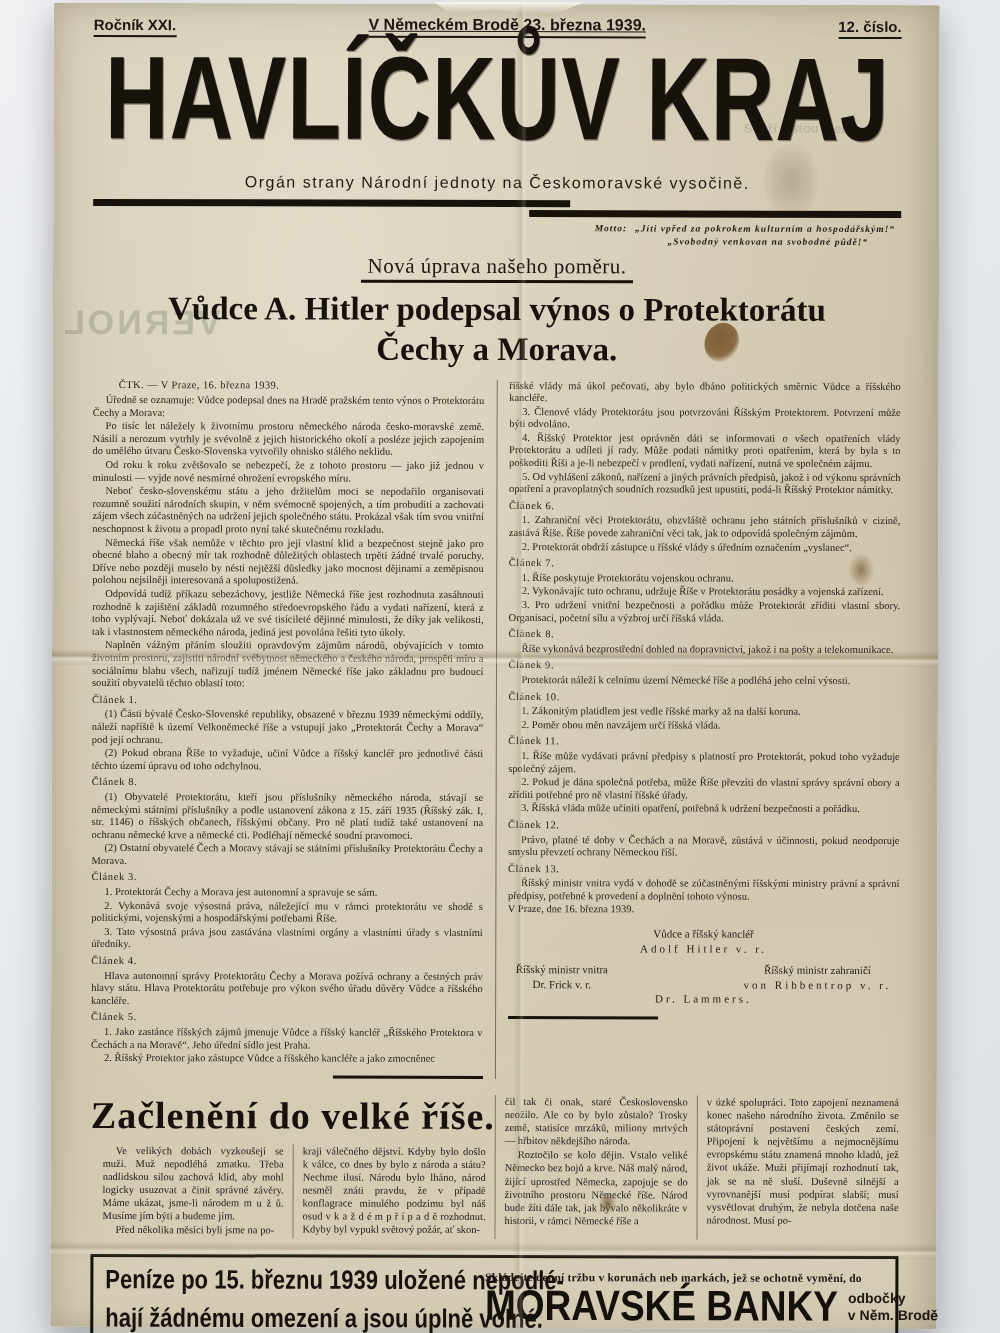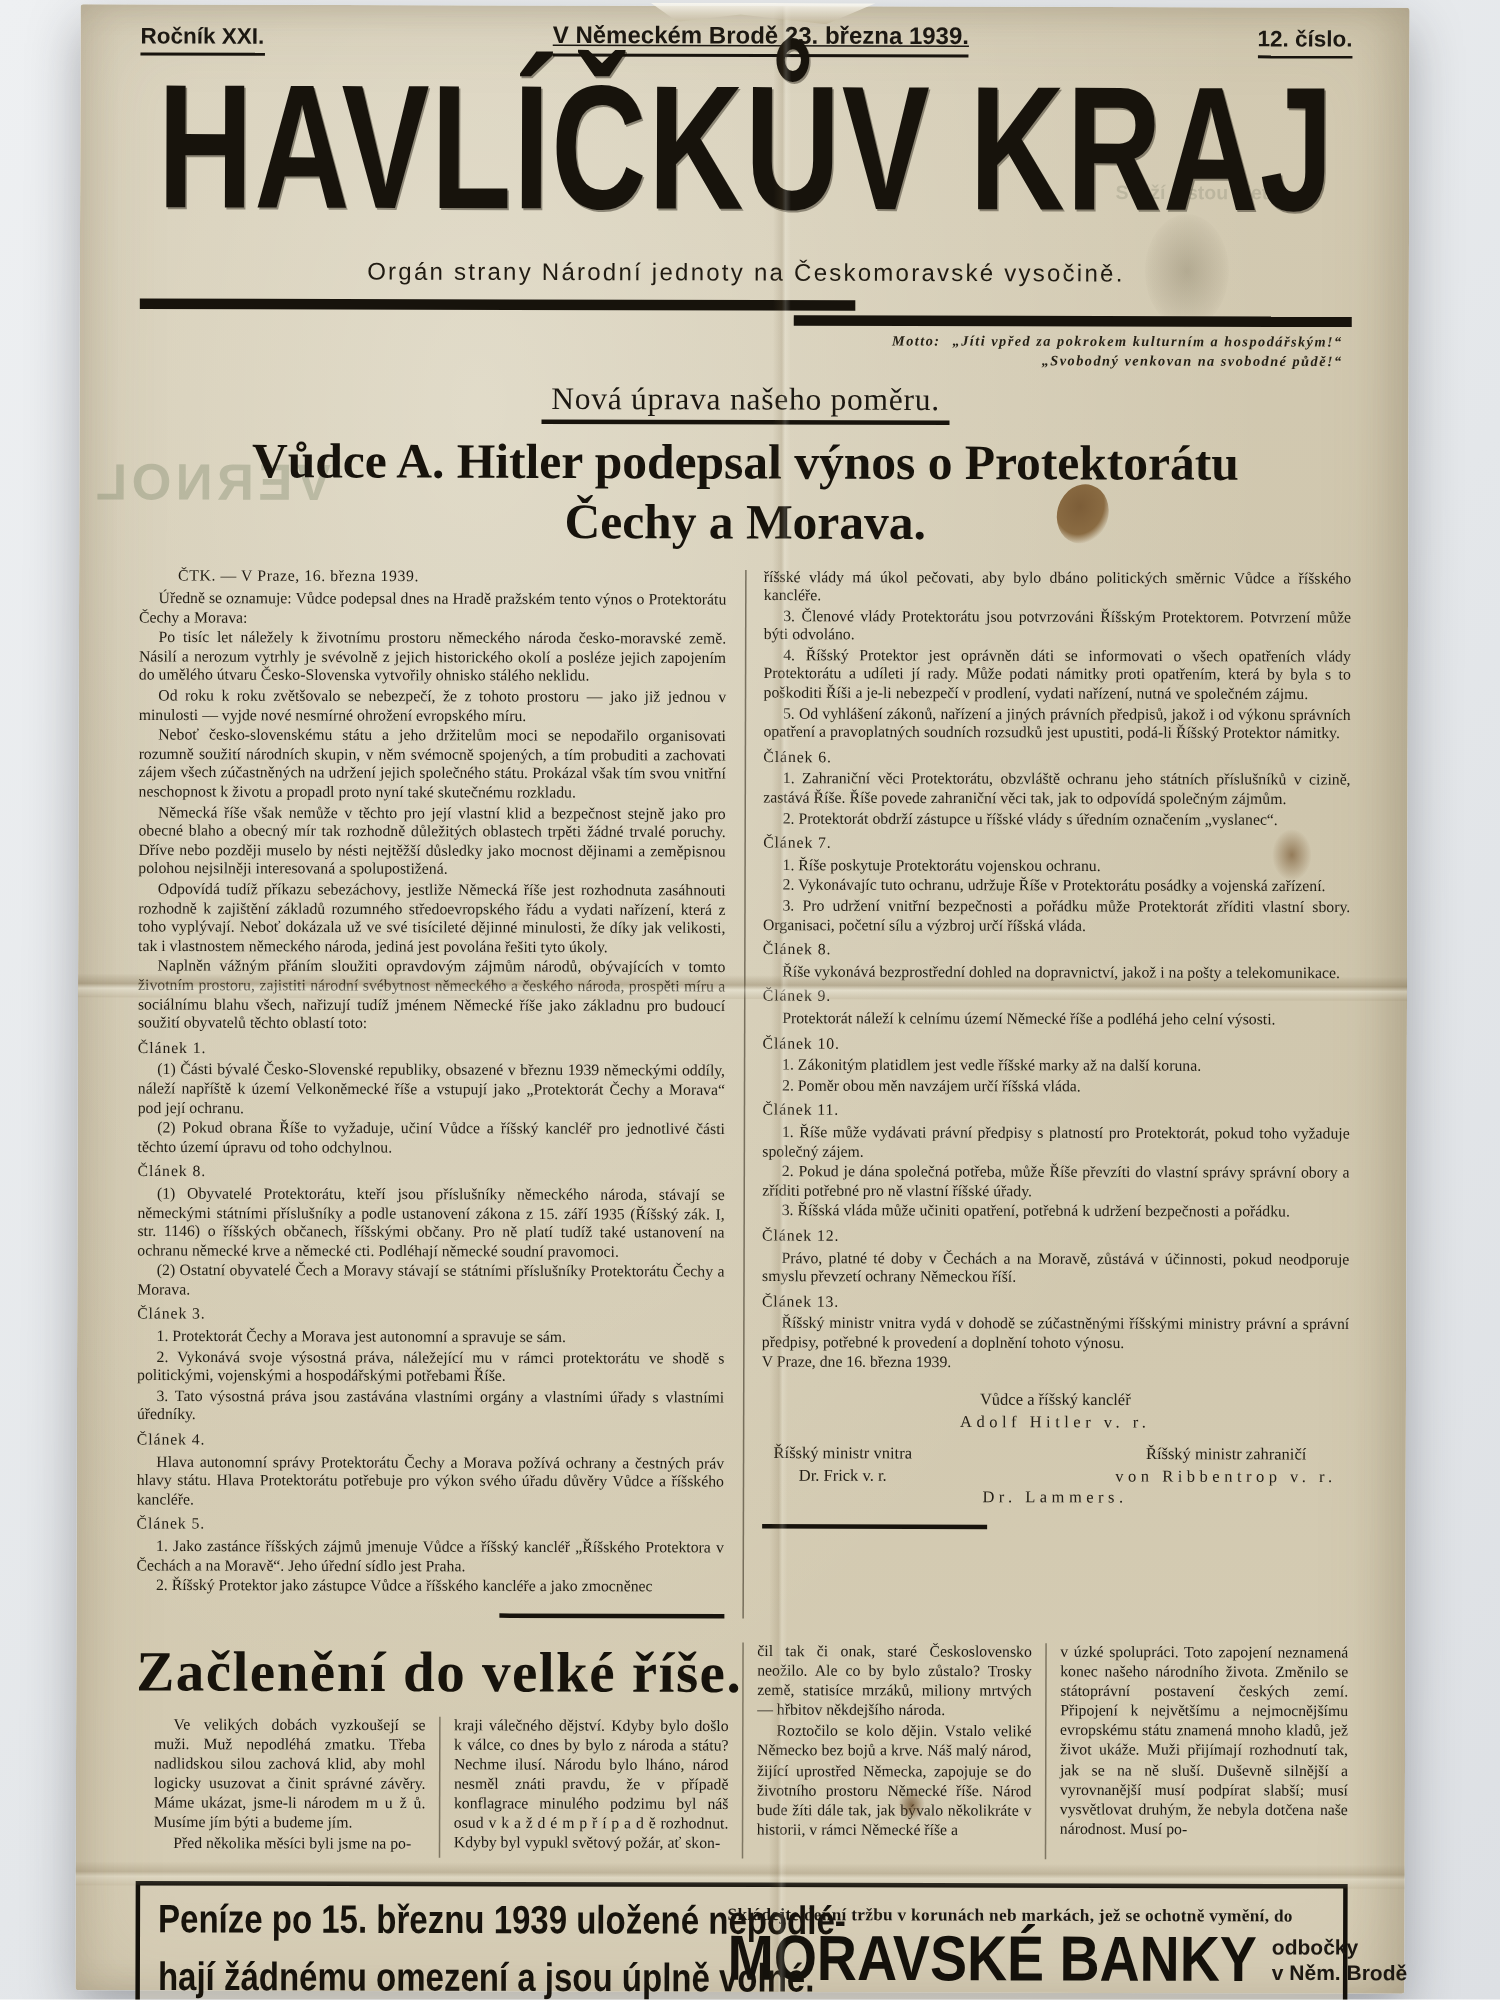--- a/index.html
+++ b/index.html
@@ -39,21 +39,21 @@
     margin:0;font-family:"Liberation Sans","DejaVu Sans",sans-serif;font-weight:900;
     font-size:88px;letter-spacing:1px;line-height:1.0;color:#17130c;
     transform:scaleY(1.34);transform-origin:top center;white-space:nowrap;
     text-shadow:1px 1px 0 rgba(20,15,5,.4);
   }
   .subtitle{margin-top:46px;text-align:center;font-family:"Liberation Sans","DejaVu Sans",sans-serif;
     font-size:16px;letter-spacing:1.5px;color:#201b12;}
   .rules{position:relative;height:52px;margin-top:8px;}
   .rule-a{position:absolute;left:0;top:0;width:59%;height:7px;background:#17130c;}
   .rule-b{position:absolute;left:54%;right:0;top:10px;height:7px;background:#17130c;}
-  .motto{position:absolute;right:6px;top:22px;text-align:right;font-size:9.5px;font-weight:700;
+  .motto{position:absolute;right:6px;top:22px;text-align:center;font-size:9.5px;font-weight:700;
     font-style:italic;letter-spacing:1px;color:#252015;line-height:1.35;margin-left:18px;}
   .motto .lbl{display:inline-block;margin-right:8px;}
   
   .kicker{text-align:center;font-size:21px;letter-spacing:.5px;margin-top:2px;}
   .kicker span{border-bottom:3.5px solid #17130c;padding:0 6px 2px;}
   .headline{text-align:center;font-weight:700;font-size:33px;line-height:1.22;margin-top:10px;color:#17130c;}
   
   .decree{display:flex;gap:0;margin-top:10px;}
   .dcol{width:50%;font-size:10.5px;line-height:1.2;text-align:justify;color:#211c13;}
   .dcol1{padding-right:12px;}
@@ -67,21 +67,21 @@
   .end-rule.l{margin:10px auto 0 0;}
   
   .sigs{margin-top:10px;font-size:11px;text-align:center;line-height:1.35;}
   .sigs .name{letter-spacing:3px;}
   .sig-row{display:flex;justify-content:space-between;margin-top:6px;padding:0 8px;}
   .sig-row div{text-align:center;}
   
   .art2{display:grid;grid-template-columns:repeat(4,1fr);grid-template-rows:auto auto;
     column-gap:0;margin-top:16px;font-size:10.5px;line-height:1.25;text-align:justify;}
   .art2-title{grid-column:1/3;grid-row:1;font-weight:700;font-size:38px;line-height:1.05;
-    padding:2px 0 8px;text-align:center;letter-spacing:1px;color:#17130c;}
+    padding:2px 0 8px;text-align:right;letter-spacing:1px;color:#17130c;}
   .acol{padding:0 9px;}
   .acolA{grid-column:1;grid-row:2;padding-left:0;margin-left:12px;}
   .acolB{grid-column:2;grid-row:2;border-left:1px solid rgba(40,32,18,.5);}
   .acolC{grid-column:3;grid-row:1/3;border-left:1px solid rgba(40,32,18,.5);}
   .acolD{grid-column:4;grid-row:1/3;border-left:1px solid rgba(40,32,18,.5);padding-right:0;}
   
   .ad{margin-top:16px;border:3.5px solid #14110b;background:rgba(215,206,184,.45);
     display:flex;align-items:center;gap:14px;padding:10px 12px 12px;}
   .ad-left{width:47%;font-family:"Liberation Sans","DejaVu Sans",sans-serif;font-weight:900;
     font-size:22px;line-height:1.45;transform:scaleY(1.2);transform-origin:center left;

